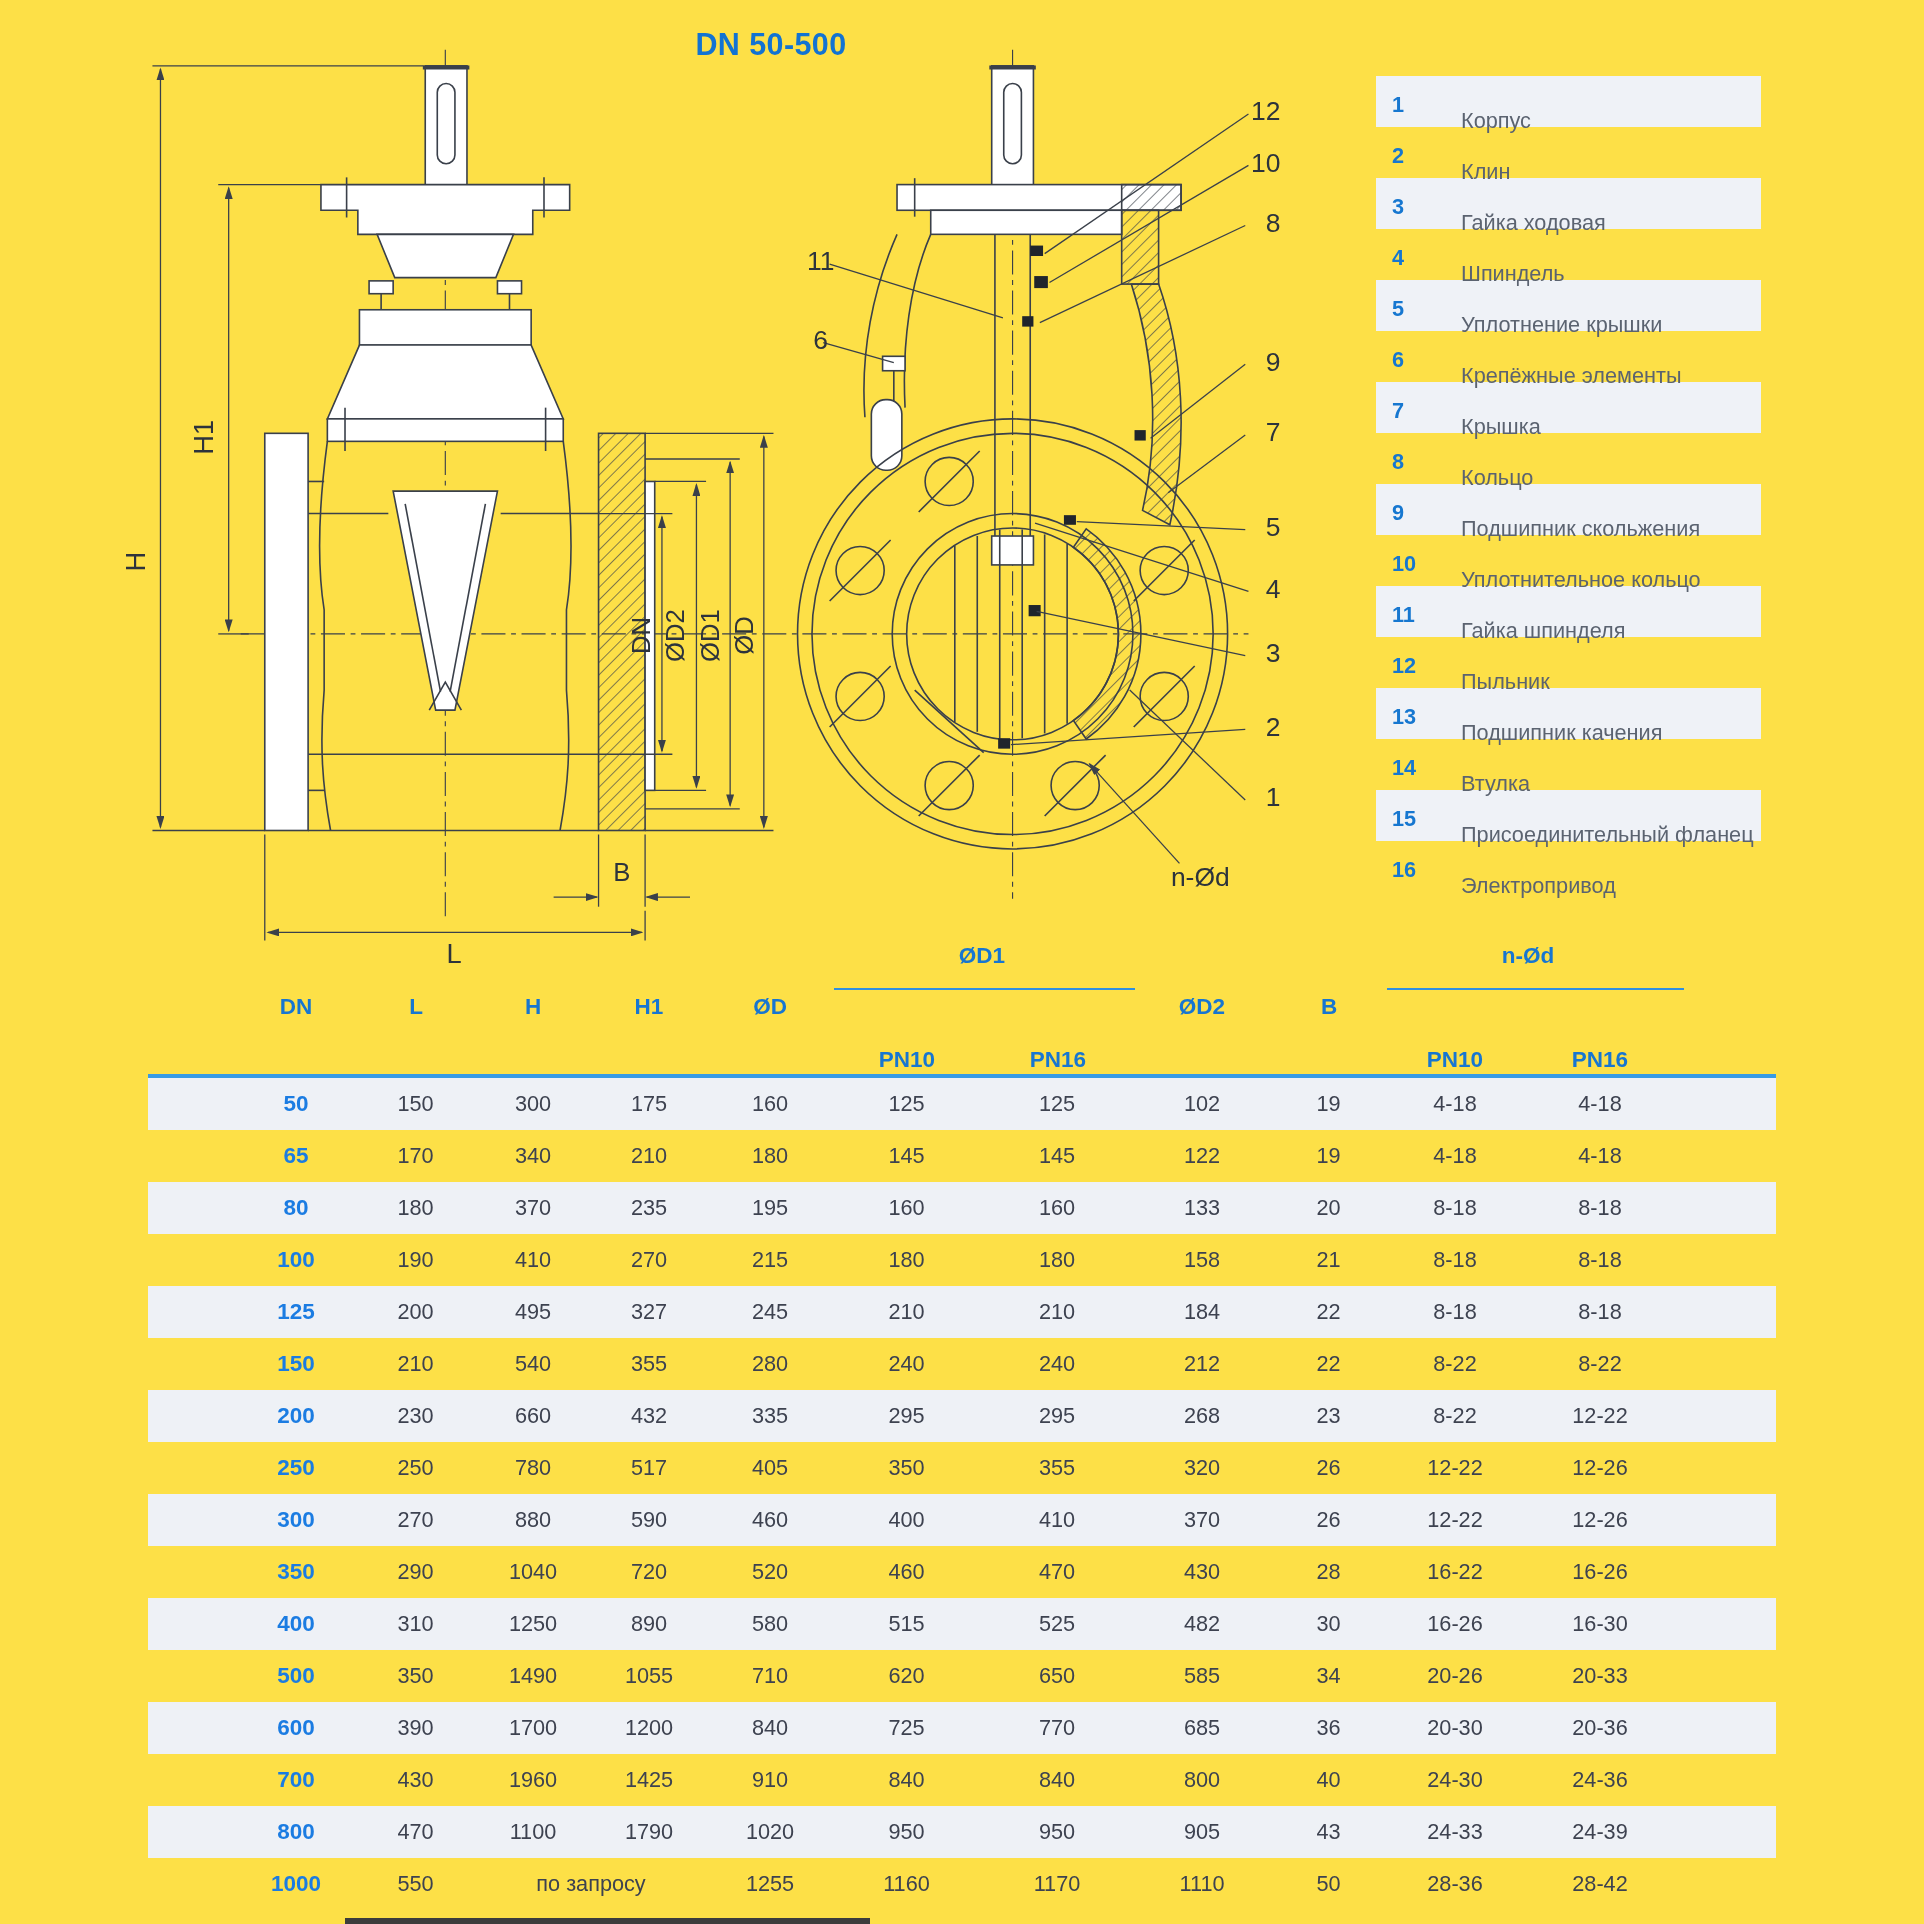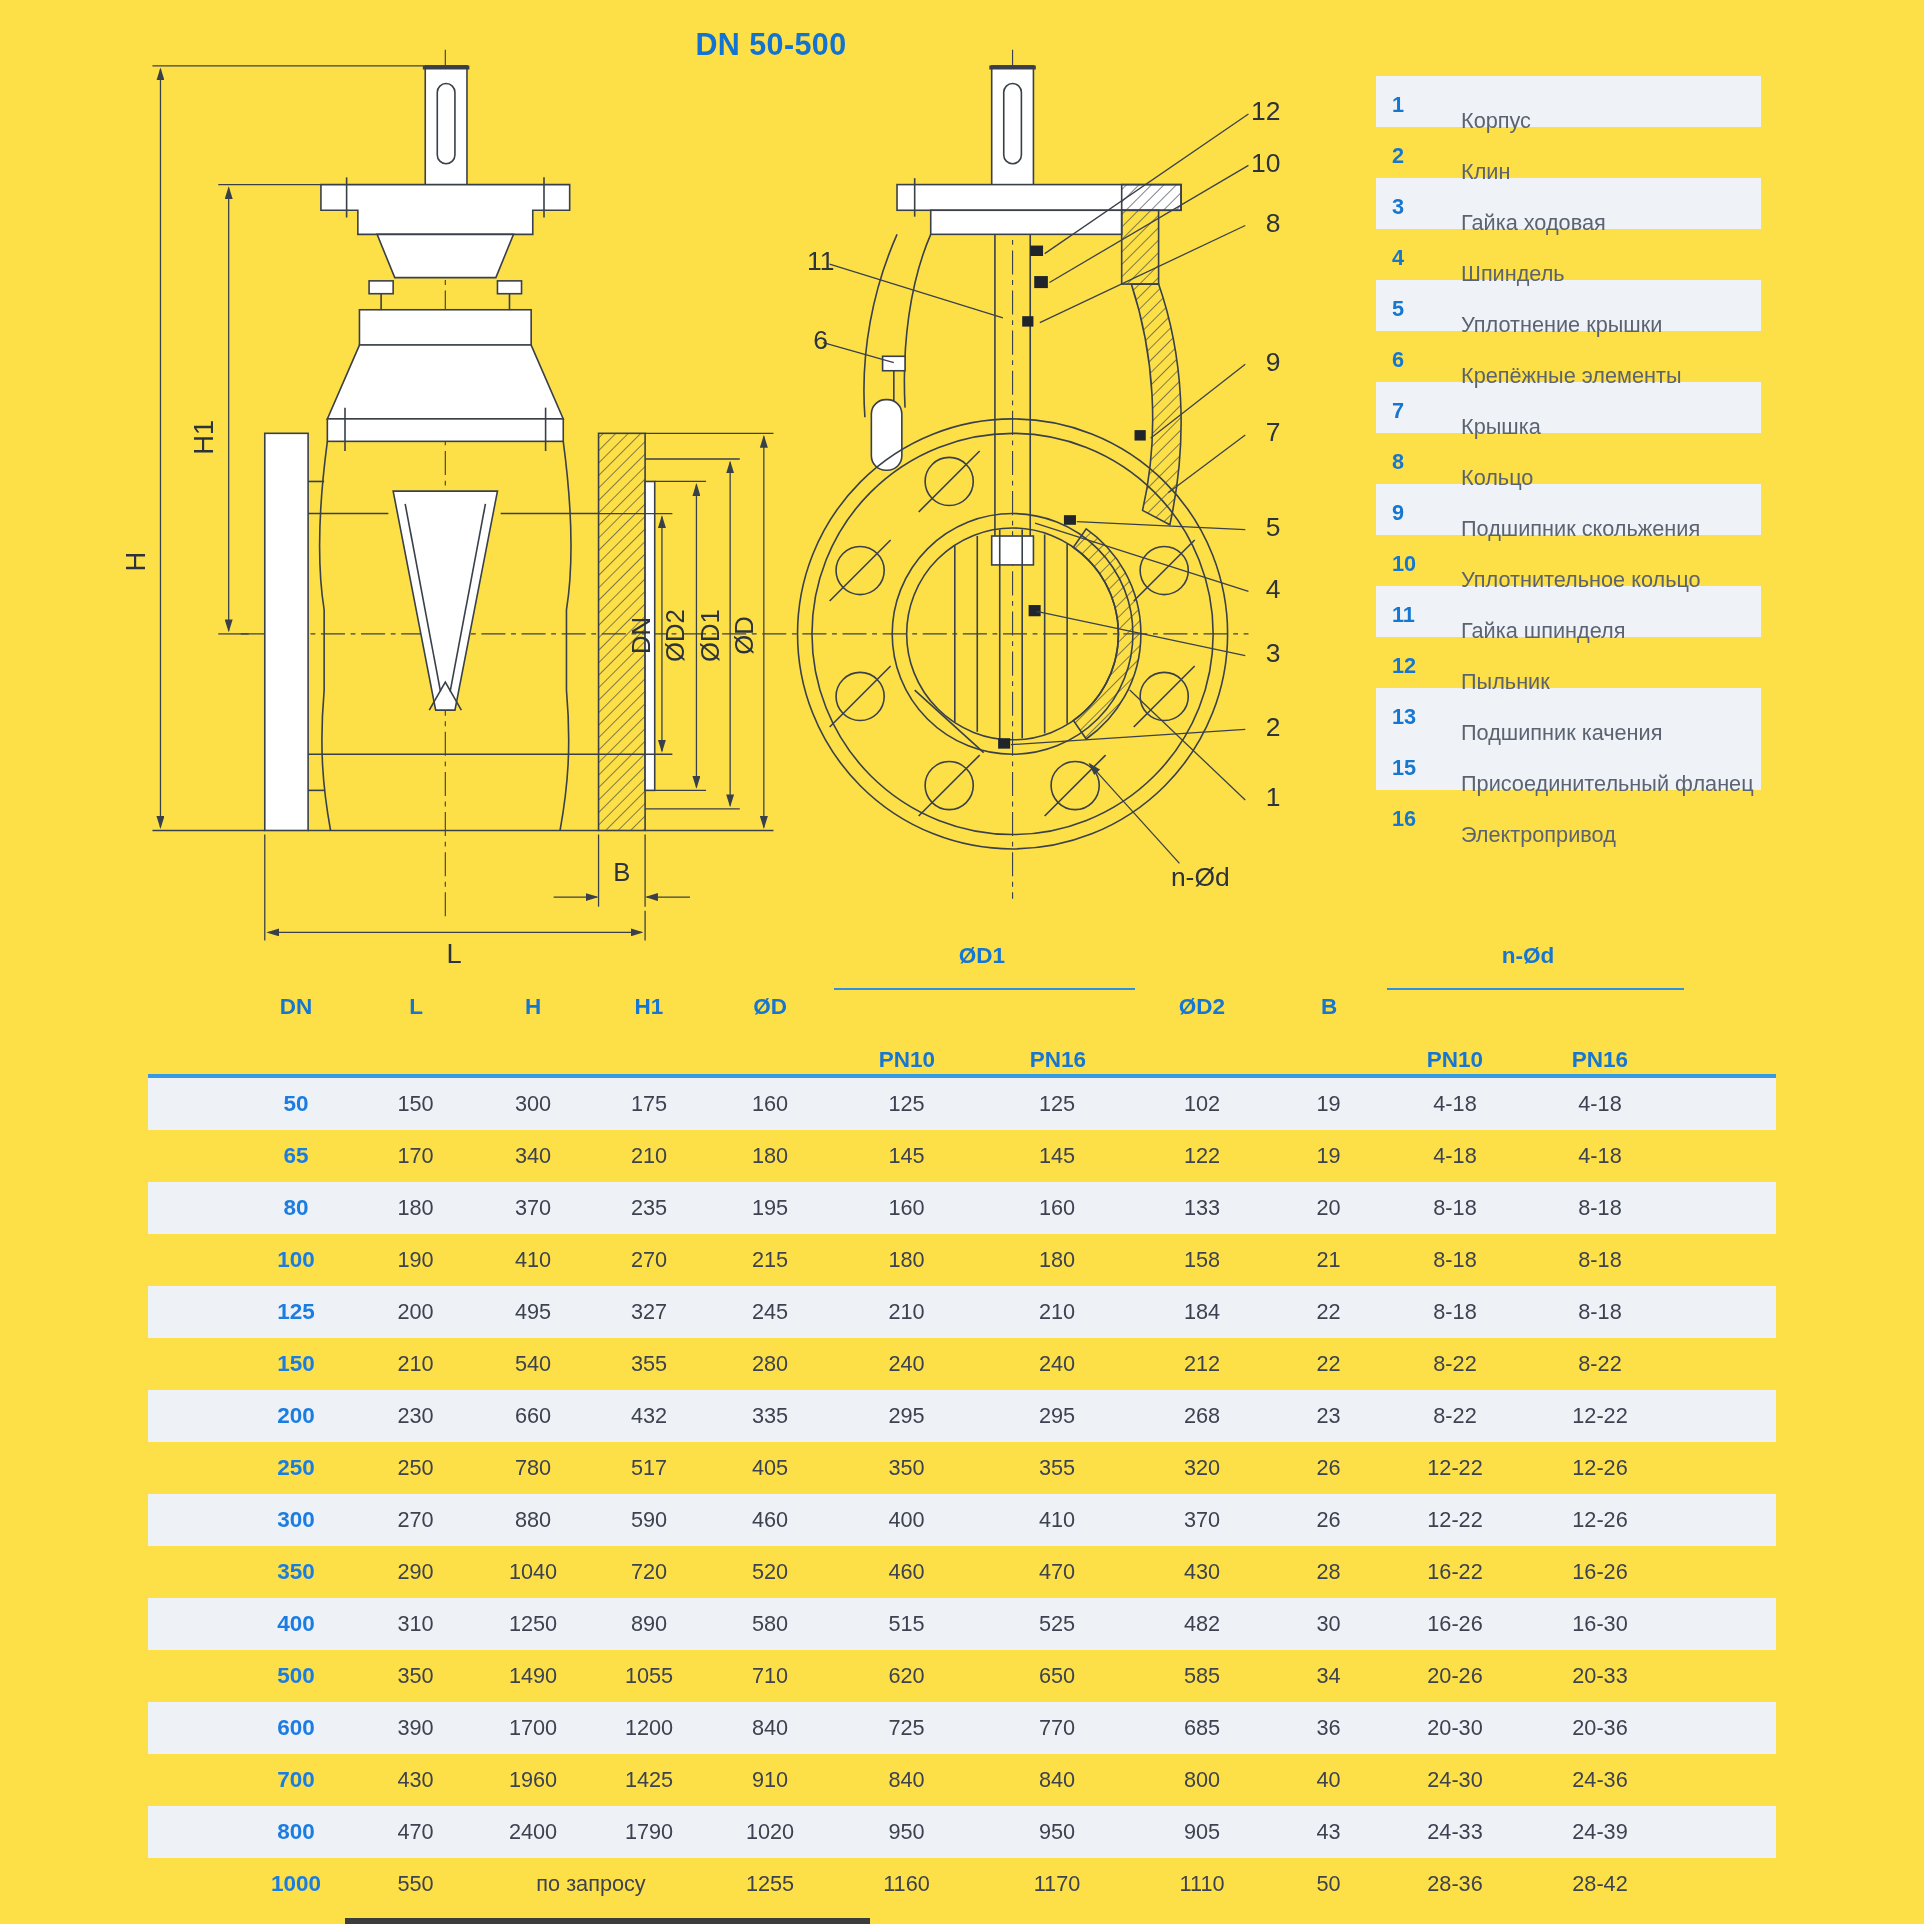--- a/index.html
+++ b/index.html
@@ -268,20 +268,24 @@
         <span class="pname">Гайка шпинделя</span>
       </div>
       <div class="prow">
         <span class="pnum">12</span>
         <span class="pname">Пыльник</span>
       </div>
       <div class="prow alt">
         <span class="pnum">13</span>
         <span class="pname">Подшипник качения</span>
       </div>
+      <div class="prow">
+        <span class="pnum">14</span>
+        <span class="pname">Втулка</span>
+      </div>
       <div class="prow alt">
         <span class="pnum">15</span>
         <span class="pname">Присоединительный фланец</span>
       </div>
       <div class="prow">
         <span class="pnum">16</span>
         <span class="pname">Электропривод</span>
       </div>
     </div>
 
@@ -512,21 +516,21 @@
           <span class="tcell">800</span>
           <span class="tcell">40</span>
           <span class="tcell">24-30</span>
           <span class="tcell">24-36</span>
           <span class="tcell"></span>
         </div>
         <div class="trow alt">
           <span class="tcell"></span>
           <span class="tcell dncell">800</span>
           <span class="tcell">470</span>
-          <span class="tcell">2400</span>
+          <span class="tcell">1100</span>
           <span class="tcell">1790</span>
           <span class="tcell">1020</span>
           <span class="tcell">950</span>
           <span class="tcell">950</span>
           <span class="tcell">905</span>
           <span class="tcell">43</span>
           <span class="tcell">24-33</span>
           <span class="tcell">24-39</span>
           <span class="tcell"></span>
         </div>

